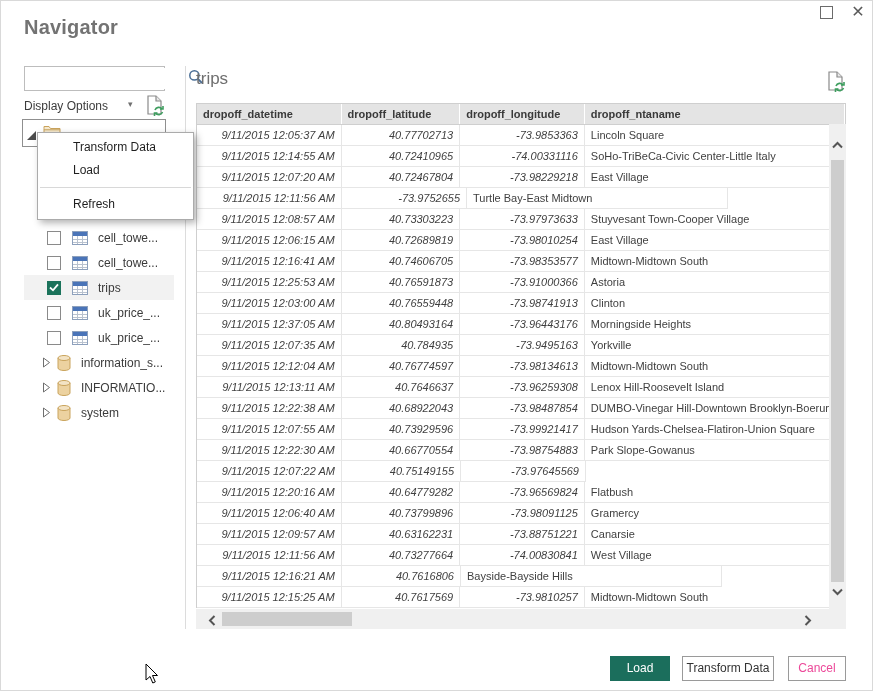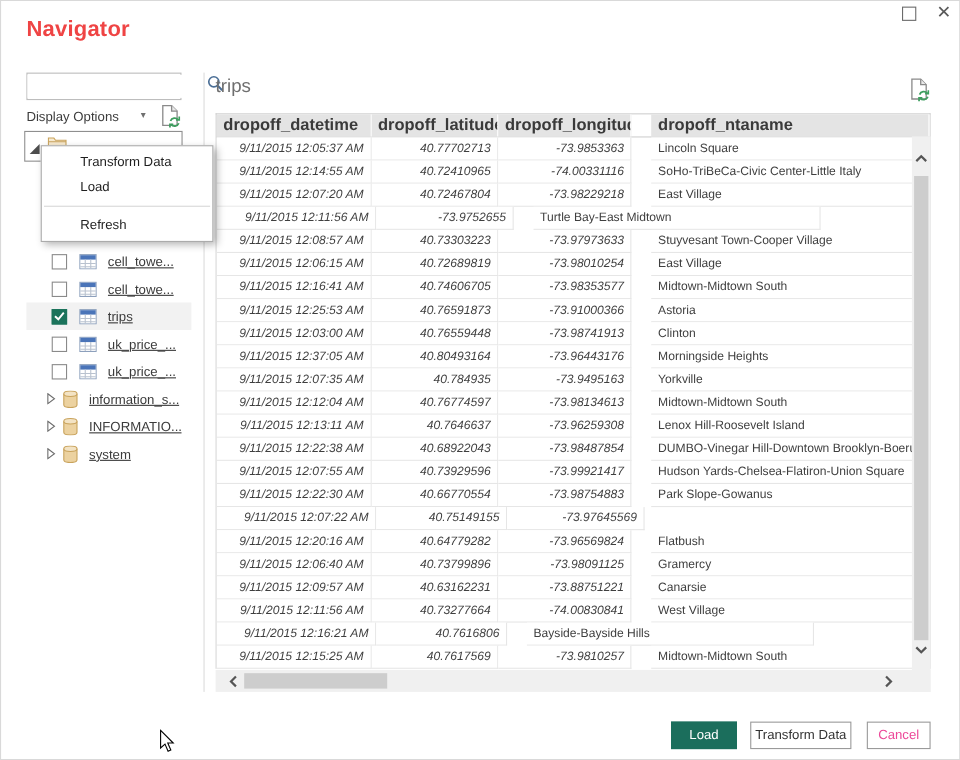--- a/index.html
+++ b/index.html
@@ -2,21 +2,21 @@
 <html><head>
 <meta charset="utf-8">
 <style>
   * { margin:0; padding:0; box-sizing:border-box; }
   html,body { width:873px; height:691px; }
   body { font-family:"Liberation Sans","DejaVu Sans",sans-serif; background:#fff; position:relative; overflow:hidden; }
   .abs { position:absolute; }
 
   
   #dialog { width:873px; height:691px; position:relative; background:#fff; box-shadow:inset 0 0 0 1px #d9d9d9; }
-  #dlg-title { left:24px; top:16px; font-size:20px; font-weight:bold; color:#ef4444; letter-spacing:.2px; }
+  #dlg-title { left:24px; top:16px; font-size:20px; font-weight:bold; color:#737373; letter-spacing:.2px; }
   #btn-max { left:820px; top:6px; width:13px; height:13px; border:1px solid #6b6b6b; background:#fff; cursor:pointer; }
   #btn-close { left:848px; top:2px; width:20px; height:20px; color:#5a5a5a; font-size:16px; line-height:20px; text-align:center; cursor:pointer; }
 
   
   #search-box { left:24px; top:66px; width:141px; height:25px; border:1px solid #bdbdbd; background:#fff; display:flex; align-items:center; }
   #search-box input { flex:1; border:none; outline:none; height:21px; padding:0 4px; font-size:12px; font-family:inherit; }
   #search-box .mag { width:18px; flex:0 0 18px; }
   #display-options { left:24px; top:99px; font-size:12px; color:#3c3c3c; display:flex; align-items:flex-start; gap:20px; cursor:pointer; }
   #display-options .caret { font-size:9px; color:#707070; }
   #refresh-ico-left { left:146px; top:95px; }
@@ -26,39 +26,39 @@
 
   #pane-divider { left:185px; top:66px; width:1px; height:563px; background:#dcdcdc; }
 
   
   #nav-tree { left:24px; top:200px; width:150px; z-index:1; }
   .tree-item { height:25px; display:flex; align-items:center; font-size:12px; color:#3b3b3b; cursor:pointer; white-space:nowrap; }
   .tree-item.selected { background:#f2f2f2; }
   .tree-item .cb { width:14px; height:14px; margin-left:23px; border:1px solid #8a8a8a; background:#fff; flex:0 0 14px; display:flex; align-items:center; justify-content:center; }
   .tree-item .cb.checked { background:#1b735b; border-color:#1b735b; }
   .tree-item .tico { margin-left:11px; flex:0 0 16px; height:14px; }
-  .tree-item .lbl { margin-left:10px; overflow:hidden; text-overflow:ellipsis;text-decoration:underline; }
+  .tree-item .lbl { margin-left:10px; overflow:hidden; text-overflow:ellipsis; }
   .tree-item .arr { margin-left:18px; flex:0 0 9px; height:11px; }
   .tree-item .dbico { margin-left:6px; flex:0 0 14px; height:16px; }
 
   
   #context-menu { left:37px; top:132px; width:157px; background:#fff; border:1px solid #ababab; box-shadow:3px 3px 7px rgba(0,0,0,.3); z-index:10; padding:3px 0; }
   .menu-item { height:23px; line-height:23px; padding-left:35px; font-size:12px; color:#1f1f1f; cursor:pointer; }
   .menu-sep { height:1px; background:#d8d8d8; margin:5px 2px; }
 
   
   #preview-title { left:196px; top:69px; font-size:17px; color:#6f6f6f; }
   #refresh-ico-right { left:827px; top:71px; cursor:pointer; }
 
   #grid { left:196px; top:103px; width:650px; border:1px solid #cfcfcf; border-bottom:none; background:#fff; }
   .tr { display:flex; height:21px; }
-  .th { background:#e4e4e4; font-weight:bold; font-size:15px; color:#3a3a3a; line-height:20px; padding:0 6px; border-right:1px solid #fff; white-space:nowrap; overflow:hidden; }
+  .th { background:#e4e4e4; font-weight:bold; font-size:11px; color:#3a3a3a; line-height:20px; padding:0 6px; border-right:1px solid #fff; white-space:nowrap; overflow:hidden; }
   .td { font-size:11px; color:#3f3f3f; line-height:20px; padding:0 6px; border-right:1px solid #e6e6e6; border-bottom:1px solid #e6e6e6; white-space:nowrap; overflow:hidden; background:#fff; }
   .hdr { border-bottom:1px solid #cfcfcf; }
-  .c0 { width:145px; } .c1 { width:119px; } .c2 { width:125px; } .c3 { width:261px;margin-left:18px; }
+  .c0 { width:145px; } .c1 { width:119px; } .c2 { width:125px; } .c3 { width:261px; }
   .td.c0,.td.c1,.td.c2 { text-align:right; font-style:italic; }
 
   
   #vscroll { left:829px; top:124px; width:17px; height:505px; background:#f0f0f0; z-index:3; }
   #vscroll .thumb { position:absolute; left:2px; top:36px; width:13px; height:422px; background:#cdcdcd; }
   #vscroll .sb-arrow { position:absolute; left:2px; width:13px; height:13px; }
   #hscroll { left:196px; top:609px; width:650px; height:20px; background:#f0f0f0; }
   #hscroll .thumb { position:absolute; left:26px; top:3px; width:130px; height:14px; background:#cdcdcd; }
   #hscroll .sb-arrow { position:absolute; top:4px; width:13px; height:13px; }
 

